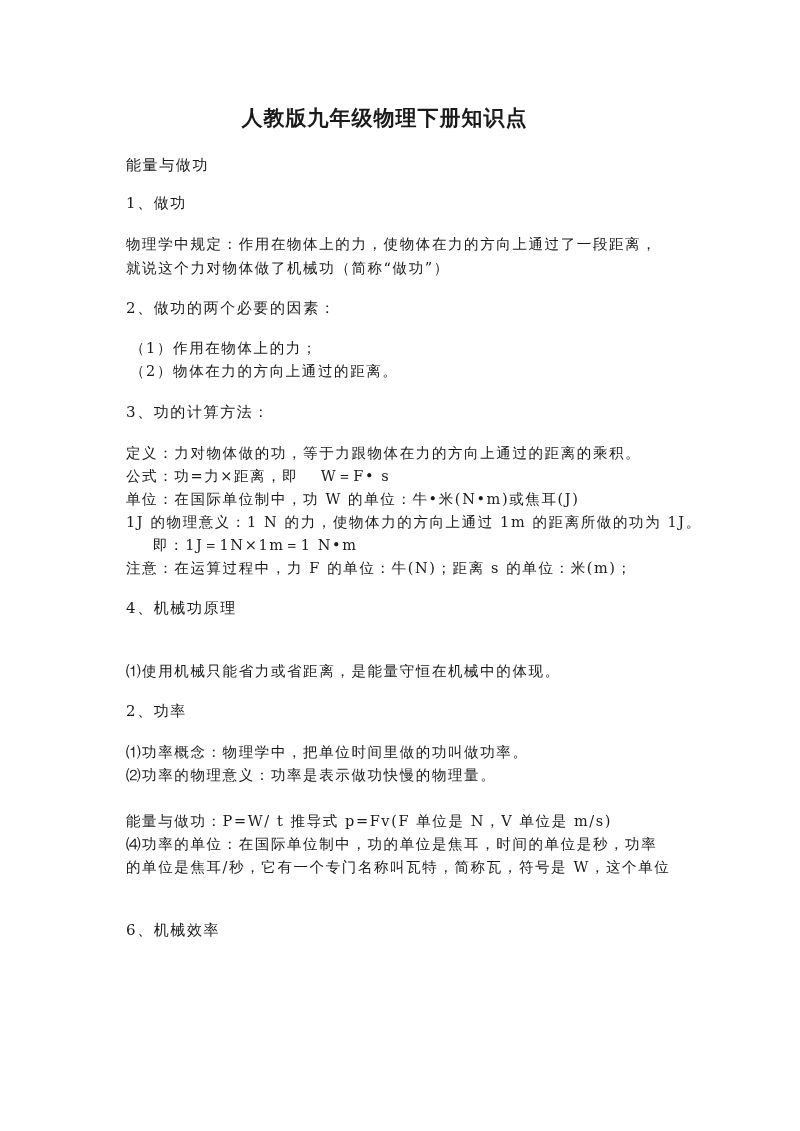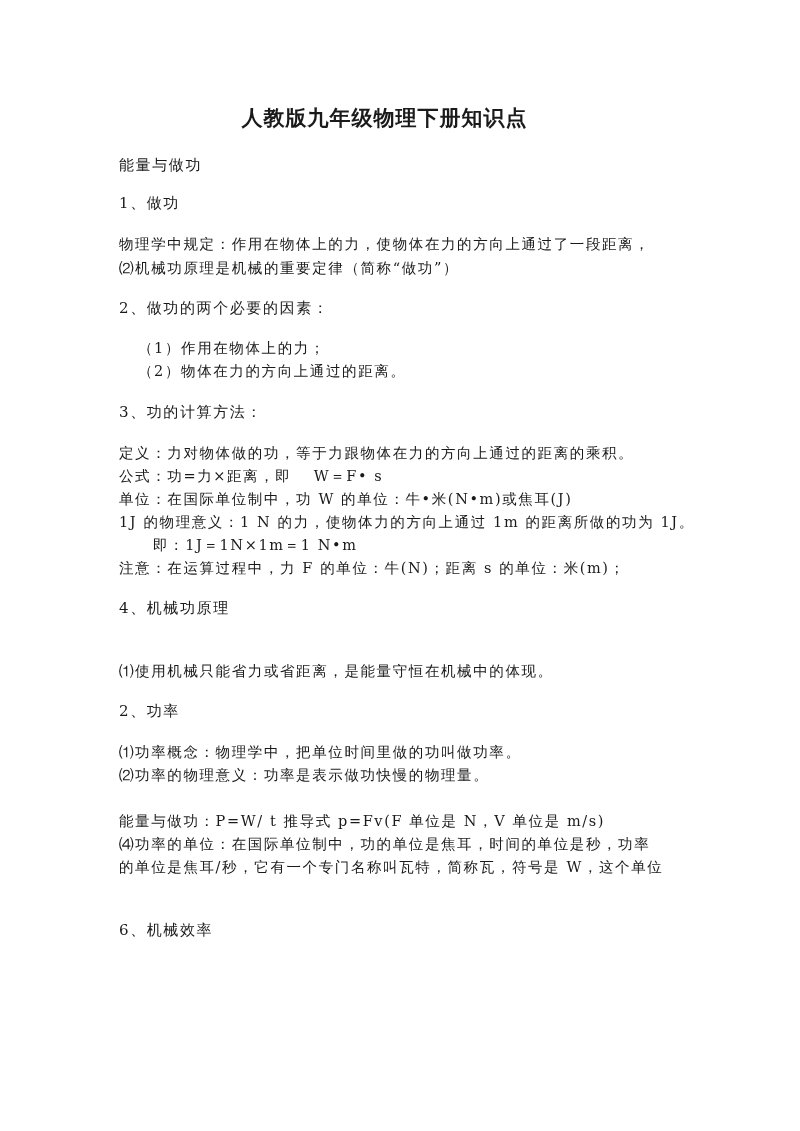--- a/index.html
+++ b/index.html
@@ -2,36 +2,36 @@
 <html><head>
   <meta charset="utf-8">
   <style>
     html, body { margin: 0; padding: 0; background: #ffffff; }
     body { width: 800px; height: 1131px; position: relative; overflow: hidden;
            font-family: "DejaVu Serif", "Liberation Serif", serif; color: #1a1a1a; }
     .page { position: absolute; left: 0; top: 0; width: 800px; height: 1131px; background: #fff; }
     .title { position: absolute; left: 0; width: 769px; top: 104px; text-align: center;
              font-size: 21px; font-weight: bold; letter-spacing: 1px;
              font-family: "DejaVu Sans", "Liberation Sans", sans-serif; }
-    .line { position: absolute; left: 119px; font-size: 14.5px; white-space: nowrap; letter-spacing: 1.6px; }
+    .line { position: absolute; left: 126px; font-size: 14.5px; white-space: nowrap; letter-spacing: 1.6px; }
     .section { font-size: 15px; }
-    .indent1 { left: 138px; }
+    .indent1 { left: 130px; }
     .indent2 { left: 153px; }
   </style>
 </head>
 <body>
 
 <div class="page">
   <div class="title">人教版九年级物理下册知识点</div>
 
   <div class="line section" style="top:156px">能量与做功</div>
 
   <div class="line section" style="top:194px">1、做功</div>
   <div class="line" style="top:235px">物理学中规定：作用在物体上的力，使物体在力的方向上通过了一段距离，</div>
-  <div class="line" style="top:259px">⑵机械功原理是机械的重要定律（简称“做功”）</div>
+  <div class="line" style="top:259px">就说这个力对物体做了机械功（简称“做功”）</div>
 
   <div class="line section" style="top:299px">2、做功的两个必要的因素：</div>
   <div class="line indent1" style="top:339px">（1）作用在物体上的力；</div>
   <div class="line indent1" style="top:362px">（2）物体在力的方向上通过的距离。</div>
 
   <div class="line section" style="top:403px">3、功的计算方法：</div>
   <div class="line" style="top:444px">定义：力对物体做的功，等于力跟物体在力的方向上通过的距离的乘积。</div>
   <div class="line" style="top:467px">公式：功=力×距离，即　 W＝F• s</div>
   <div class="line" style="top:490px">单位：在国际单位制中，功 W 的单位：牛•米(N•m)或焦耳(J)</div>
   <div class="line" style="top:513px">1J 的物理意义：1 N 的力，使物体力的方向上通过 1m 的距离所做的功为 1J。</div>

